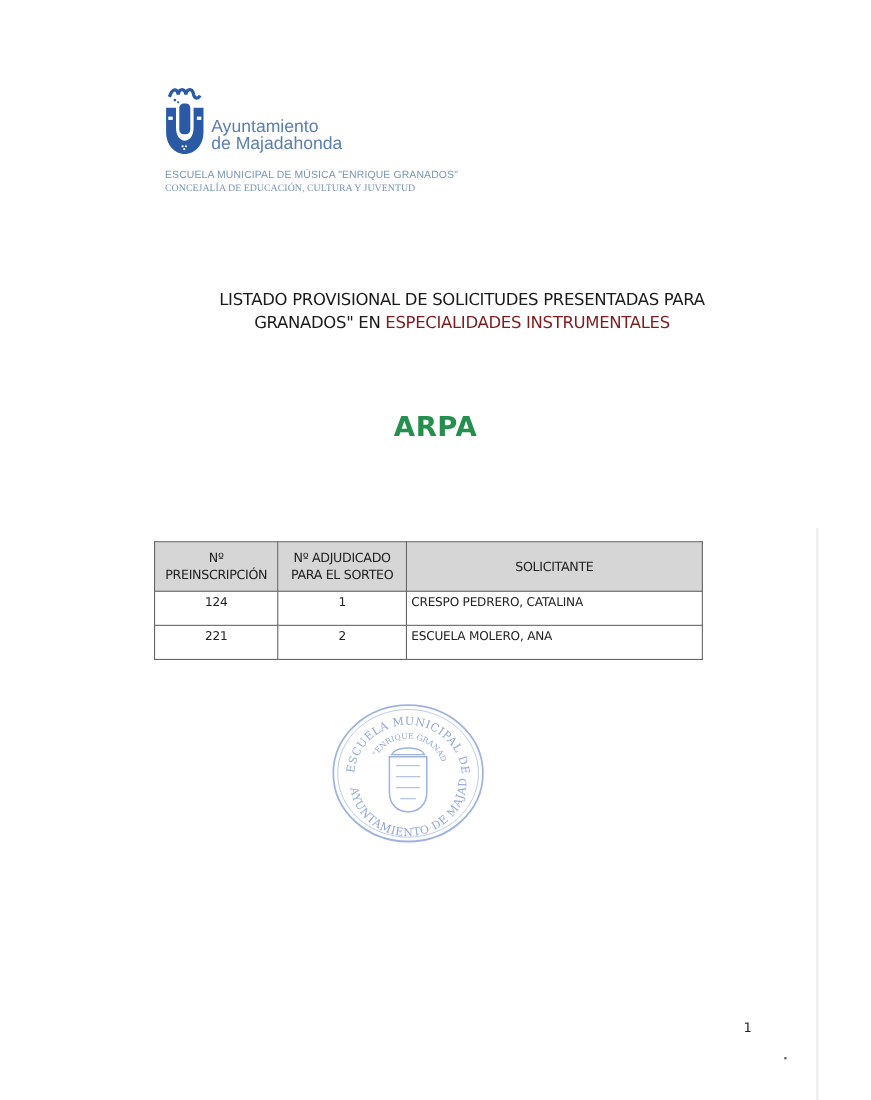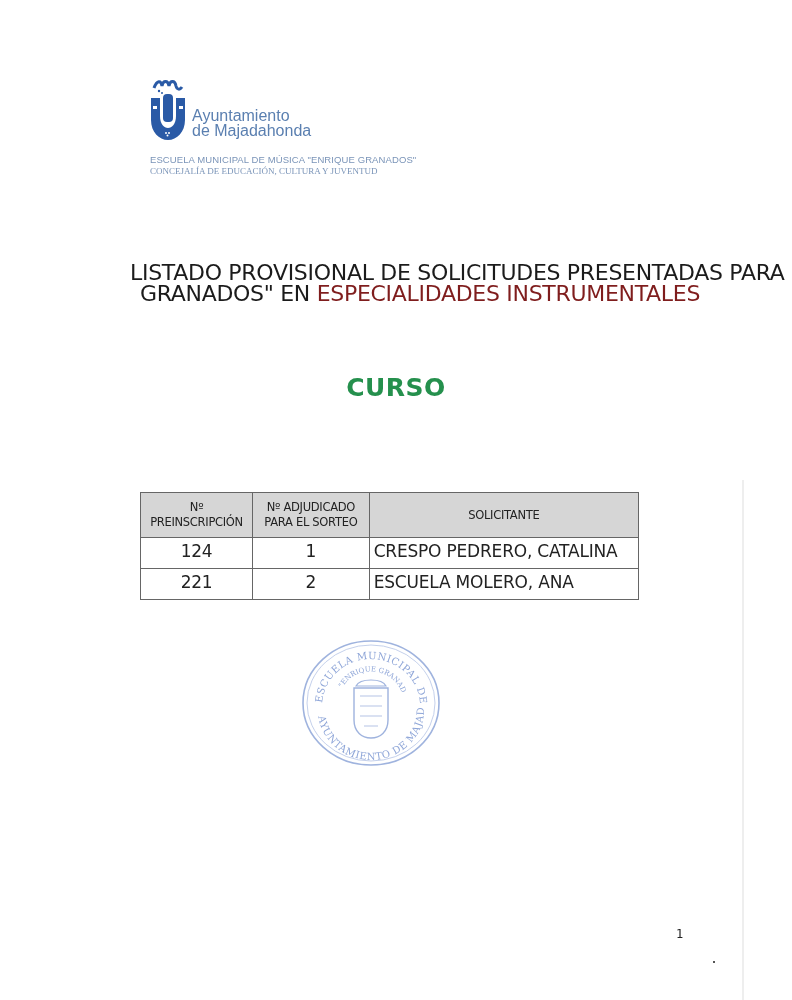--- a/index.html
+++ b/index.html
@@ -4,29 +4,29 @@
   <style>
     html, body { margin: 0; padding: 0; background: #ffffff; }
     body { width: 792px; height: 1000px; position: relative; overflow: hidden; font-family: "DejaVu Sans", sans-serif; color: #222; }
     .page-edge { position: absolute; left: 742px; top: 480px; width: 2px; height: 520px; background: #eeeeee; }
 
     .logo { position: absolute; left: 148px; top: 76px; width: 40px; height: 66px; }
     .org-name { position: absolute; left: 192px; top: 108px; font-size: 16px; line-height: 15px; color: #5a7fb0; font-family: "Liberation Sans", sans-serif; }
     .school-line { position: absolute; left: 150px; top: 154px; font-size: 9.5px; color: #7a94b8; letter-spacing: 0.1px; font-family: "Liberation Sans", sans-serif; white-space: nowrap; }
     .dept-line { position: absolute; left: 150px; top: 166px; font-size: 9px; color: #7a94b8; font-family: Liberation Serif, serif; white-space: nowrap; }
 
-    .title-block { position: absolute; left: 130px; top: 262px; width: 580px; text-align: center; font-family: "DejaVu Sans", sans-serif; font-size: 22px; line-height: 21px; color: #1b1b1b; letter-spacing: -0.3px; }
+    .title-block { position: absolute; left: 130px; top: 262px; width: 580px; text-align: center; font-family: "DejaVu Sans", sans-serif; font-size: 15px; line-height: 21px; color: #1b1b1b; letter-spacing: -0.3px; }
     .title-line { display: block; white-space: nowrap; }
     .accent-blue { color: #7f1d1d; }
     .accent-red { color: #e5534f; }
     .subject { position: absolute; left: 0; right: 0; top: 373px; text-align: center; font-size: 25px; font-weight: bold; color: #25904d; letter-spacing: 0.5px; font-family: "DejaVu Sans", sans-serif; }
 
     table.list { position: absolute; left: 140px; top: 492px; border-collapse: collapse; width: 499px; font-family: "DejaVu Sans", sans-serif; }
     table.list th { background: #d6d6d6; font-weight: normal; font-size: 11.5px; line-height: 15px; color: #222; border: 1px solid #666; height: 44px; padding: 0 2px; letter-spacing: -0.3px; }
-    table.list td { font-size: 17px; color: #222; border: 1px solid #666; height: 27px; vertical-align: top; padding: 3px 4px 0 4px; letter-spacing: -0.2px; }
+    table.list td { font-size: 11px; color: #222; border: 1px solid #666; height: 27px; vertical-align: top; padding: 3px 4px 0 4px; letter-spacing: -0.2px; }
     table.list td.c { text-align: center; }
     .col1 { width: 108px; } .col2 { width: 114px; } .col3 { width: 275px; }
 
     .stamp { position: absolute; left: 300px; top: 638px; width: 142px; height: 130px; }
     .page-number { position: absolute; left: 676px; top: 927px; font-size: 12px; font-family: "DejaVu Sans Mono", monospace; color: #222; }
     .speck { position: absolute; left: 713px; top: 961px; width: 2px; height: 2px; background: #555; }
   </style>
 </head>
 <body>
 
@@ -48,21 +48,21 @@
   <div>Ayuntamiento</div>
   <div>de Majadahonda</div>
 </div>
 <div class="school-line">ESCUELA MUNICIPAL DE MÚSICA "ENRIQUE GRANADOS"</div>
 <div class="dept-line">CONCEJALÍA DE EDUCACIÓN, CULTURA Y JUVENTUD</div>
 
 <div class="title-block">
   <span class="title-line">LISTADO PROVISIONAL DE SOLICITUDES PRESENTADAS PARA</span>
   <span class="title-line"><span>GRANADOS"  EN </span><span class="accent-blue">ESPECIALIDADES INSTRUMENTALES</span></span>
 </div>
-<div class="subject">CURSO</div>
+<div class="subject">ARPA</div>
 
 <table class="list">
   <thead>
     <tr>
       <th class="col1"><span>Nº</span><br><span>PREINSCRIPCIÓN</span></th>
       <th class="col2"><span>Nº ADJUDICADO</span><br><span>PARA EL SORTEO</span></th>
       <th class="col3">SOLICITANTE</th>
     </tr>
   </thead>
   <tbody>

